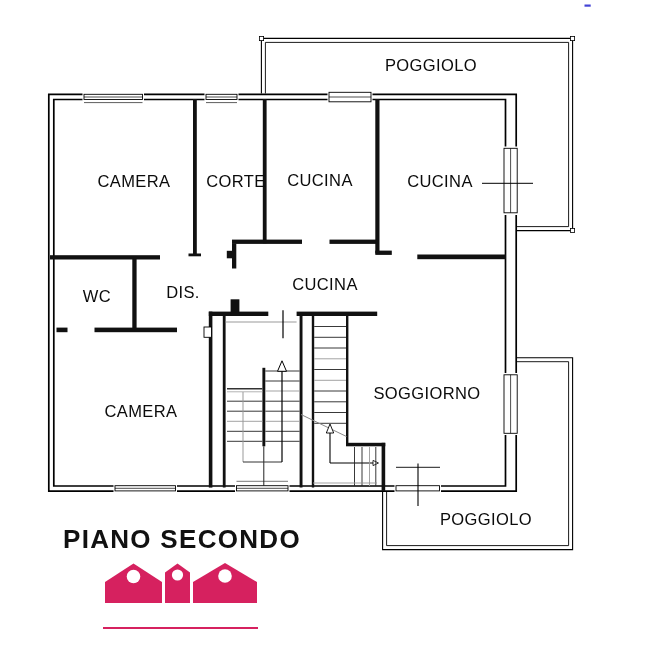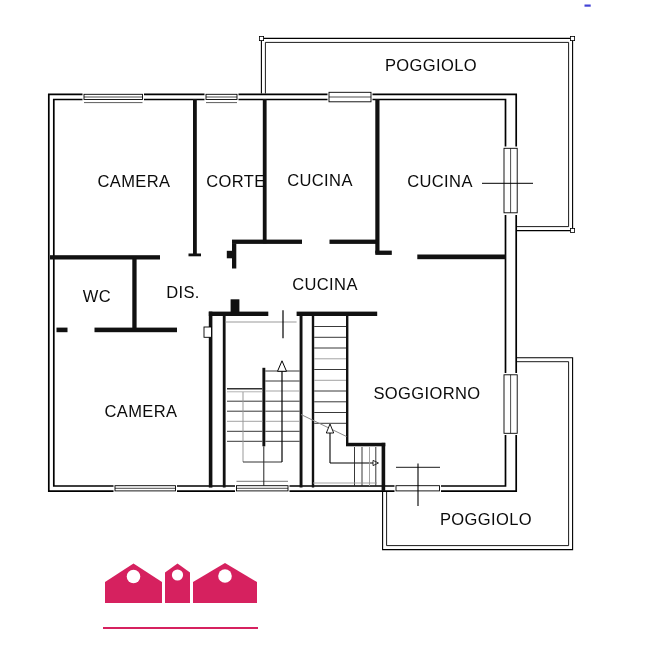--- a/index.html
+++ b/index.html
@@ -182,20 +182,21 @@
   <div class="room-label" style="left:236px;top:181px">CORTE</div>
   <div class="room-label" style="left:320px;top:180px">CUCINA</div>
   <div class="room-label" style="left:440px;top:181px">CUCINA</div>
   <div class="room-label" style="left:97px;top:296px">WC</div>
   <div class="room-label" style="left:183px;top:292px">DIS.</div>
   <div class="room-label" style="left:325px;top:284px">CUCINA</div>
   <div class="room-label" style="left:141px;top:411px">CAMERA</div>
   <div class="room-label" style="left:427px;top:393px">SOGGIORNO</div>
   <div class="room-label" style="left:486px;top:519px">POGGIOLO</div>
 
+  <div class="floor-title">PIANO SECONDO</div>
 
   <svg class="logo-houses" width="156" height="46" viewBox="0 0 156 46">
     <polygon class="house" points="2,44 2,23 30.5,4.5 59,23 59,44"></polygon>
     <circle cx="30.5" cy="17.5" r="6.8" fill="#fff"></circle>
     <polygon class="house" points="62,44 62,13.5 74.5,4.5 87,13.5 87,44"></polygon>
     <circle cx="74.5" cy="16" r="5.6" fill="#fff"></circle>
     <polygon class="house" points="90,44 90,23 122,4 154,23 154,44"></polygon>
     <circle cx="122" cy="17" r="6.8" fill="#fff"></circle>
   </svg>
   <div class="logo-underline"></div>

